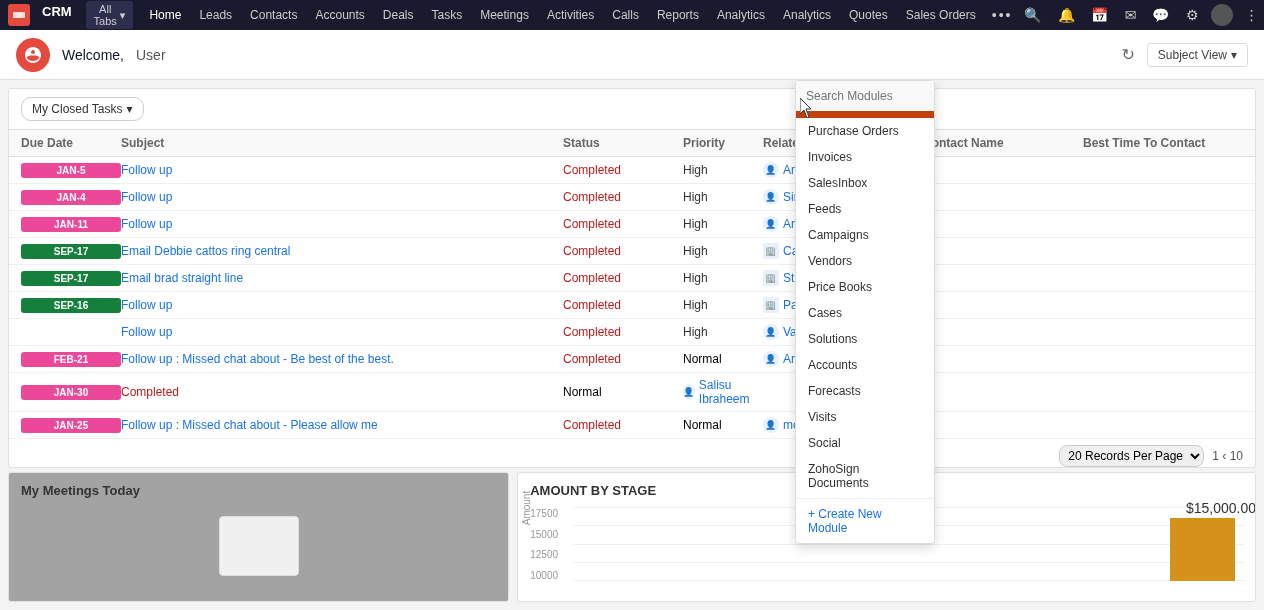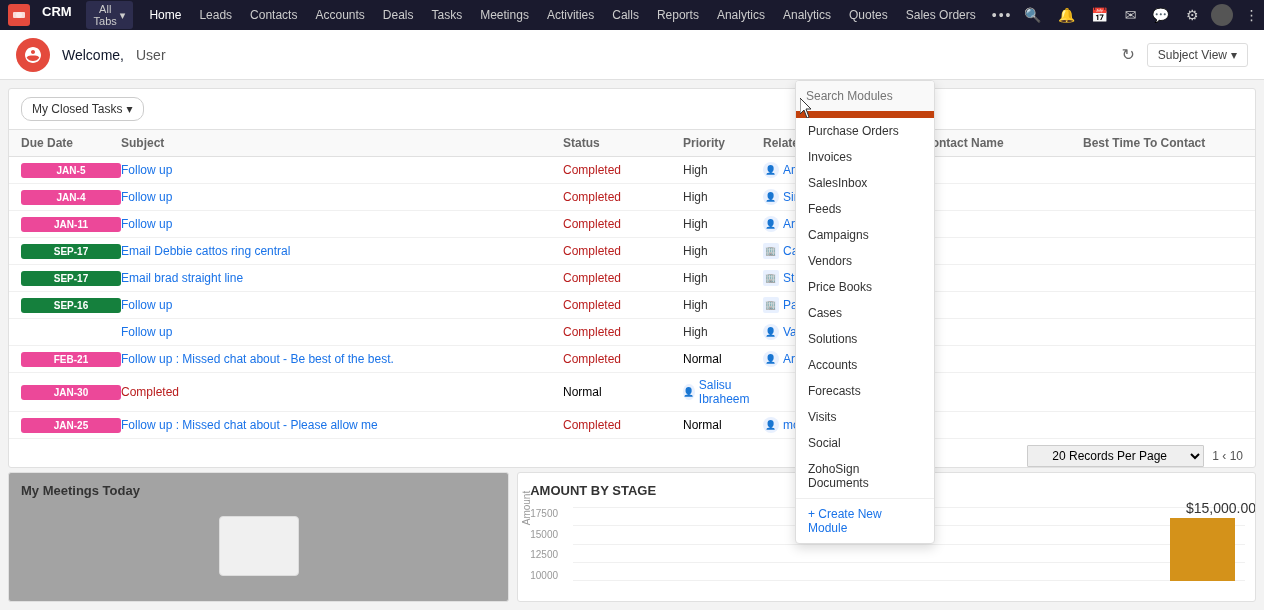--- a/index.html
+++ b/index.html
@@ -243,22 +243,22 @@
       display: flex;
       justify-content: flex-end;
       align-items: center;
       padding: 6px 12px;
       gap: 8px;
       font-size: 12px;
       color: #555;
     }
     .per-page-select {
       border: 1px solid #ccc;
-      padding: 2px 20px;
-      border-radius: 1px;
+      padding: 2px 4px;
+      border-radius: 8px;
       font-size: 12px;
     }
 
     
     .bottom-panels {
       display: flex;
       gap: 8px;
       padding: 0 8px 8px 8px;
       height: 140px;
     }

